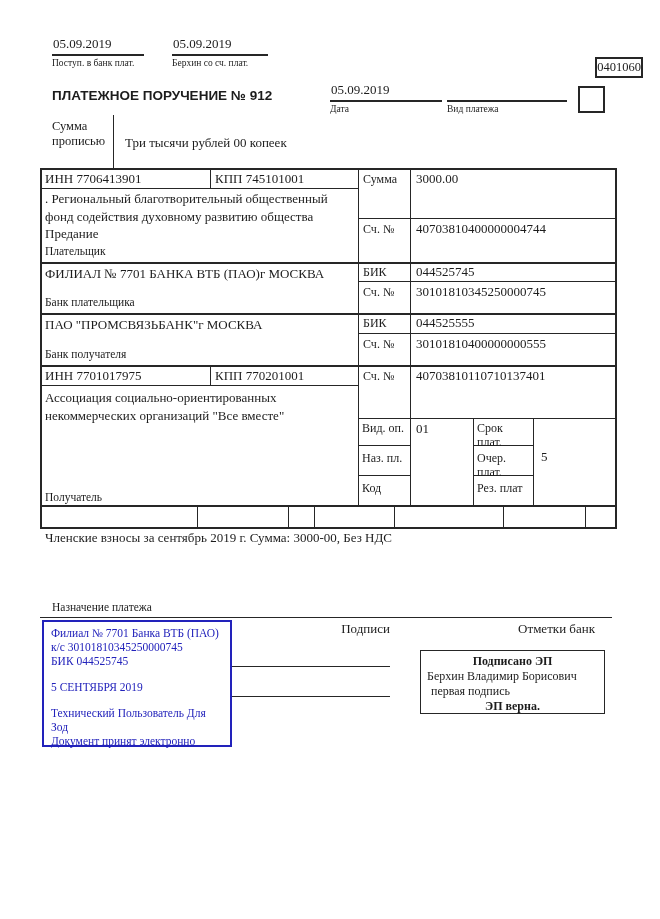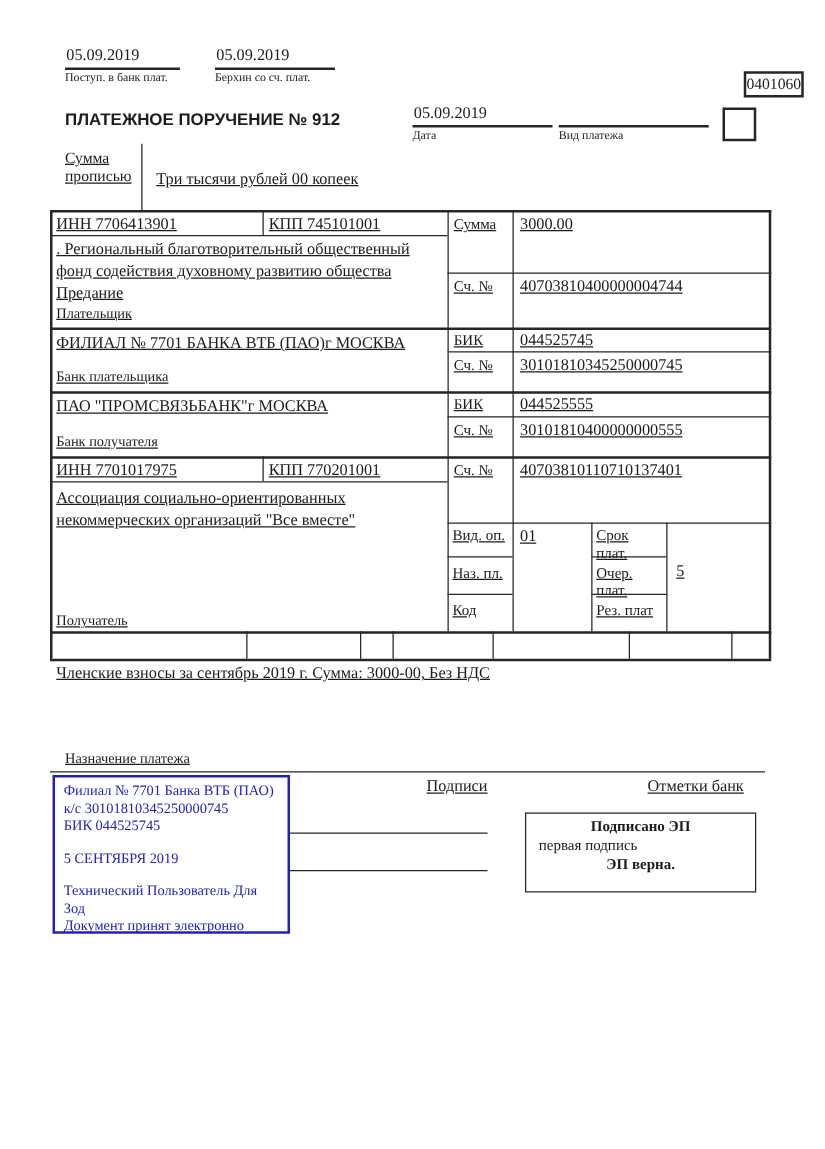--- a/index.html
+++ b/index.html
@@ -1,18 +1,18 @@
 <!DOCTYPE html>
 <html><head>
 <meta charset="utf-8">
 <style>
   html,body{margin:0;padding:0;background:#888;}
   .page{position:relative;width:660px;height:919px;background:#ffffff;margin:0 auto;
         font-family:"Liberation Serif","DejaVu Serif",serif;color:#1c1c1c;overflow:hidden;}
-  .t{position:absolute;white-space:nowrap;font-size:13px;line-height:1.18;text-decoration:underline;}
+  .t{position:absolute;white-space:nowrap;font-size:13px;line-height:1.18;}
   .wrap{white-space:normal;}
   .lbl{font-size:12px;}
   .cap{font-size:11.5px;}
   .hl{position:absolute;background:#262626;height:2px;}
   .hl.thin{height:1px;}
   .vl{position:absolute;background:#262626;width:2px;}
   .vl.thin{width:1px;}
   .field{position:absolute;}
   .field .fv{font-size:13px;height:17px;border-bottom:2px solid #262626;padding:0 2px 1px 1px;}
   .field .fl{font-size:9.5px;padding-top:2px;color:#1c1c1c;}
@@ -158,17 +158,18 @@
     <div>Документ принят электронно</div>
   </div>
 
   <div class="t center" style="left:232px;top:621px;width:158px;">Подписи</div>
   <div class="hl thin" style="left:232px;top:666px;width:158px;"></div>
   <div class="hl thin" style="left:232px;top:696px;width:158px;"></div>
 
   <div class="t center" style="left:400px;top:621px;width:195px;">Отметки банк</div>
   <div class="ep-box" style="left:420px;top:650px;width:185px;height:64px;">
     <div class="c b">Подписано ЭП</div>
+    <div>Берхин Владимир Борисович</div>
     <div class="i" style="padding-left:4px;">первая подпись</div>
     <div class="c b">ЭП верна.</div>
   </div>
 
 </div>
 
 </body></html>

